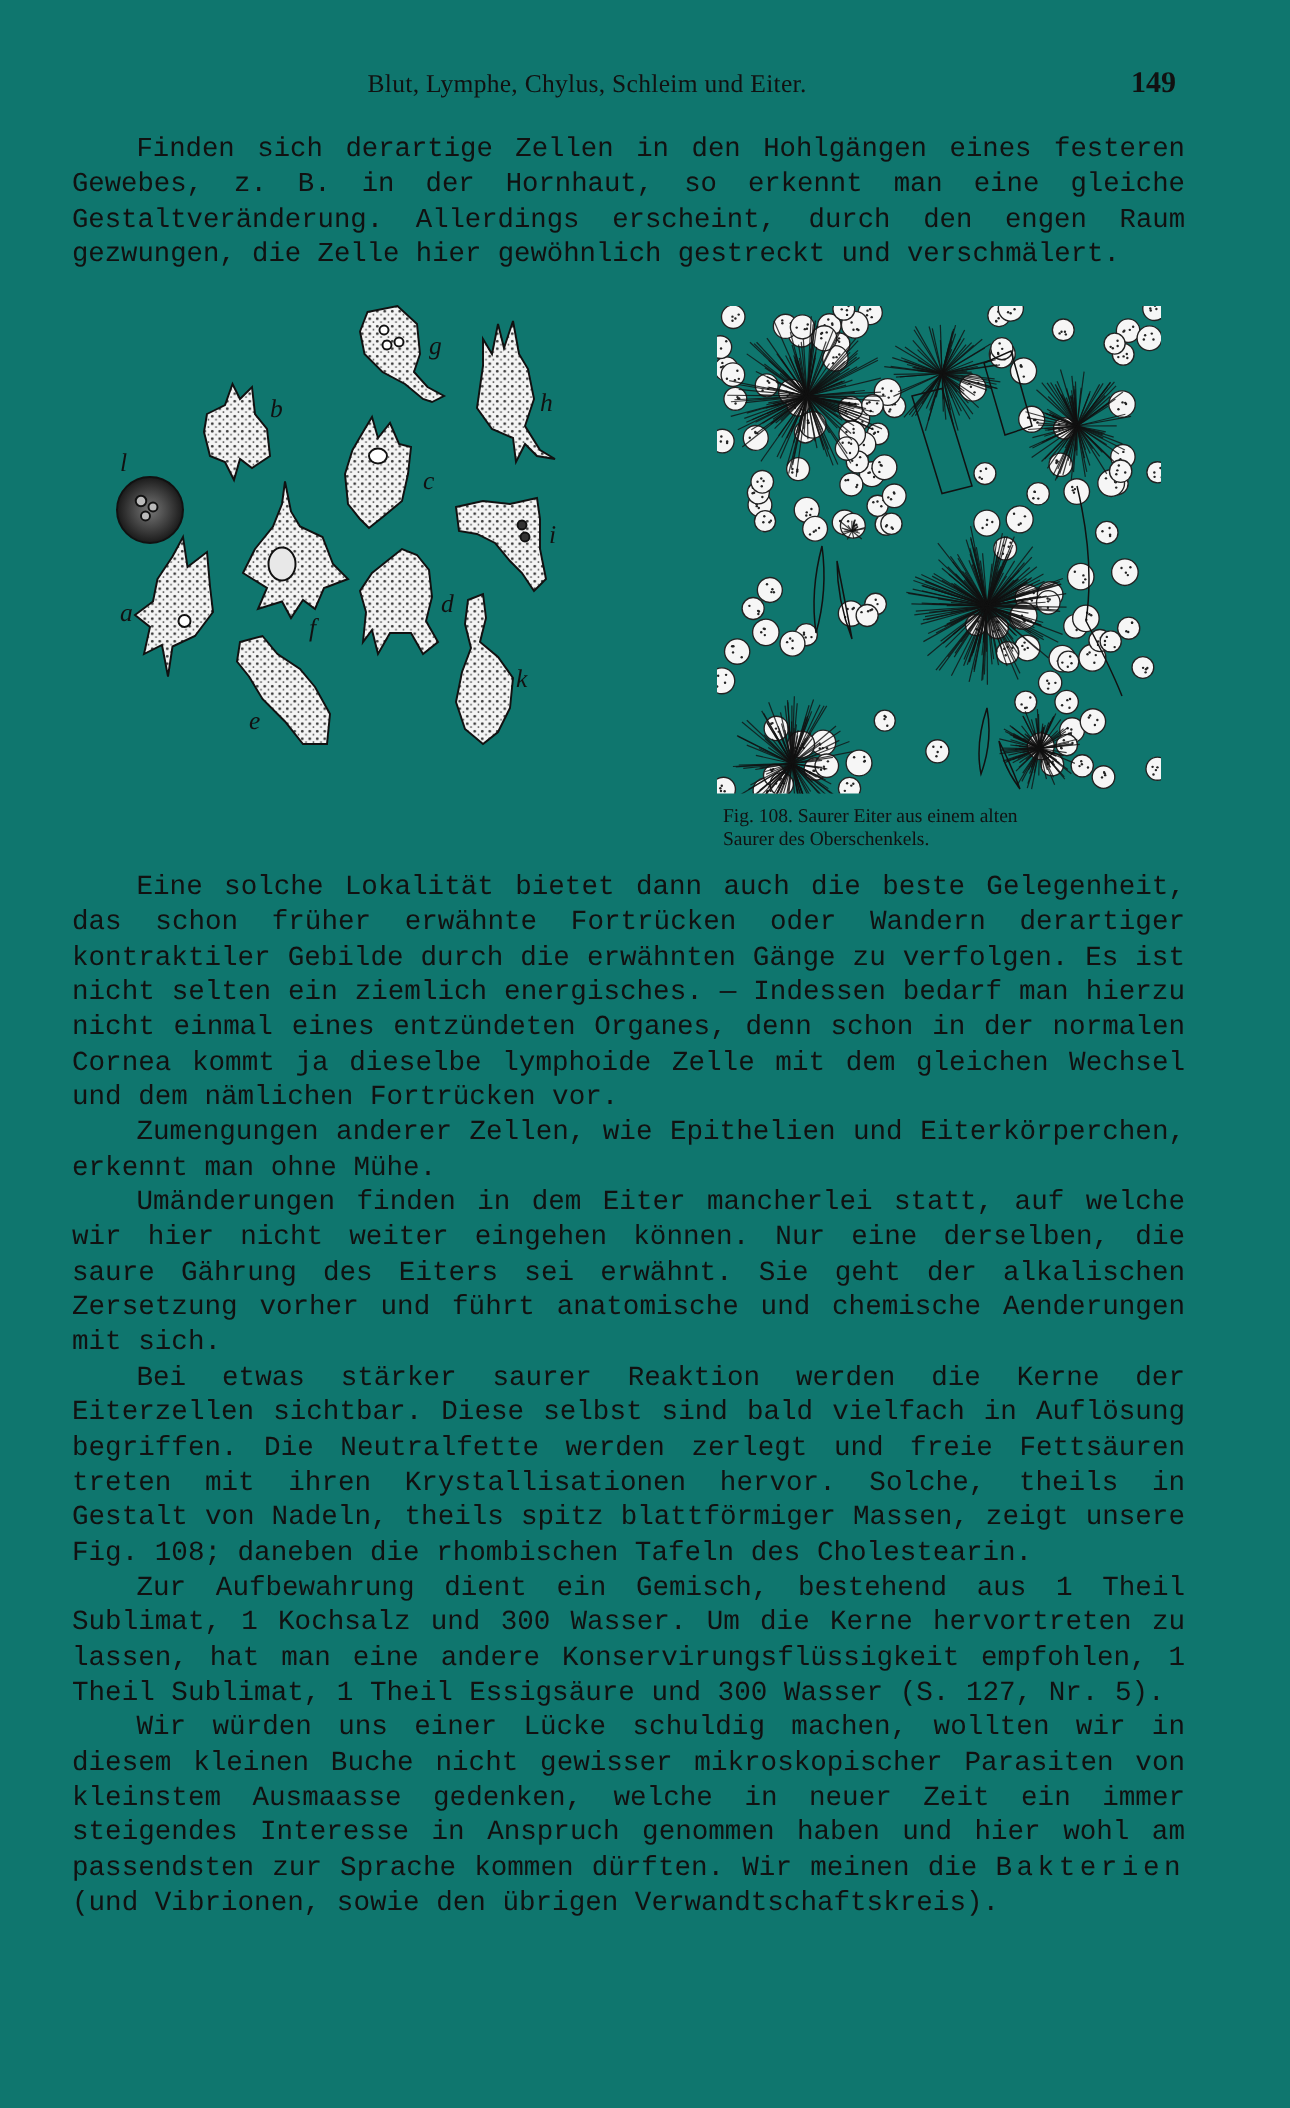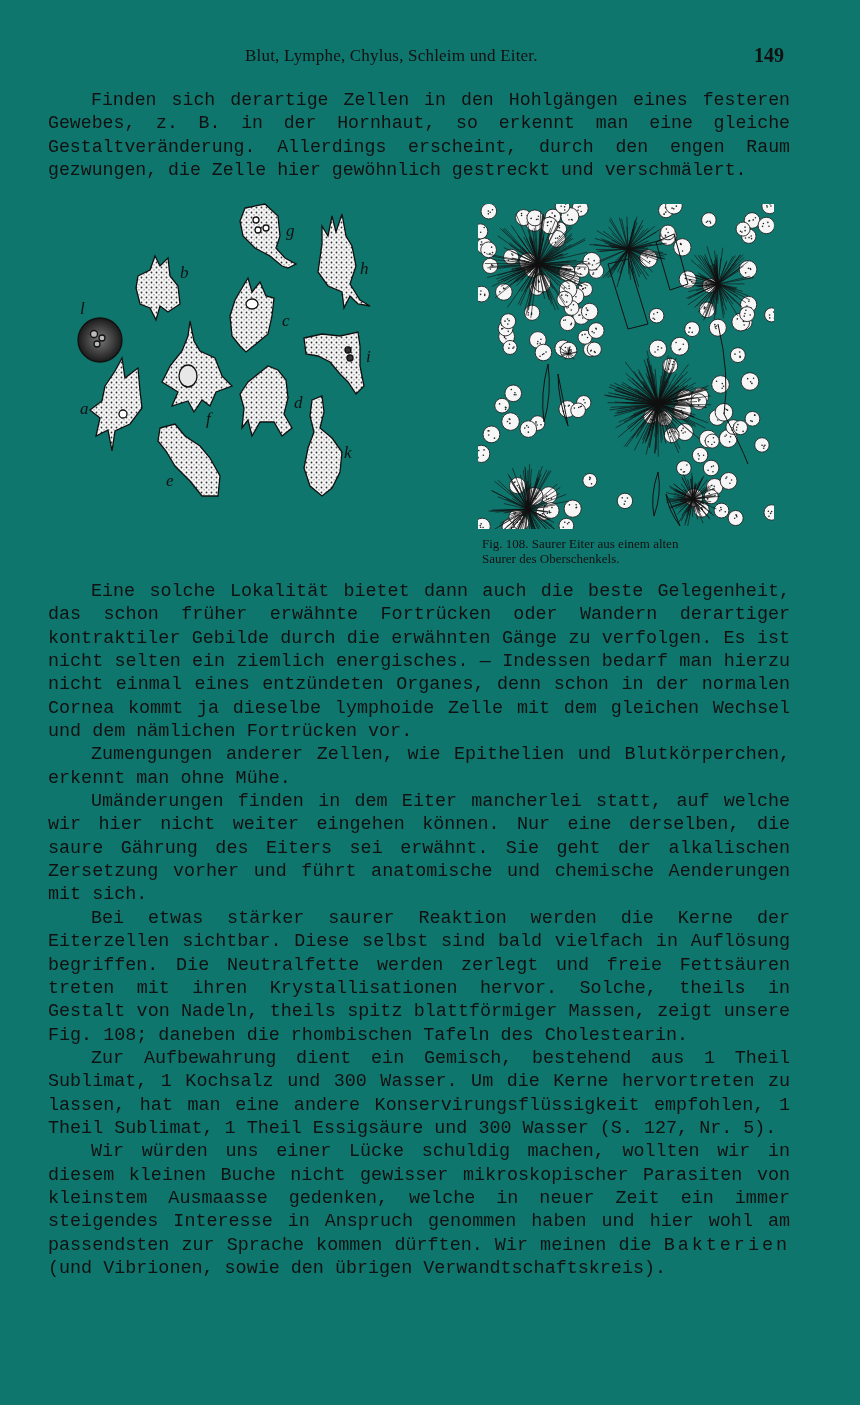--- a/index.html
+++ b/index.html
@@ -1610,20 +1610,20 @@
     </svg>
   </div>
 
   <div class="caption cap108">
     <div>Fig. 108. Saurer Eiter aus einem alten</div>
     <div>Saurer des Oberschenkels.</div>
   </div>
 
   <div class="text-block main">
     <p>Eine solche Lokalität bietet dann auch die beste Gelegenheit, das schon früher erwähnte Fortrücken oder Wandern derartiger kontraktiler Gebilde durch die erwähnten Gänge zu verfolgen. Es ist nicht selten ein ziemlich energisches. — Indessen bedarf man hierzu nicht einmal eines entzündeten Organes, denn schon in der normalen Cornea kommt ja dieselbe lymphoide Zelle mit dem gleichen Wechsel und dem nämlichen Fortrücken vor.</p>
-    <p>Zumengungen anderer Zellen, wie Epithelien und Blutkörperchen, erkennt man ohne Mühe.</p>
+    <p>Zumengungen anderer Zellen, wie Epithelien und Eiterkörperchen, erkennt man ohne Mühe.</p>
     <p>Umänderungen finden in dem Eiter mancherlei statt, auf welche wir hier nicht weiter eingehen können. Nur eine derselben, die saure Gährung des Eiters sei erwähnt. Sie geht der alkalischen Zersetzung vorher und führt anatomische und chemische Aenderungen mit sich.</p>
     <p>Bei etwas stärker saurer Reaktion werden die Kerne der Eiterzellen sichtbar. Diese selbst sind bald vielfach in Auflösung begriffen. Die Neutralfette werden zerlegt und freie Fettsäuren treten mit ihren Krystallisationen hervor. Solche, theils in Gestalt von Nadeln, theils spitz blattförmiger Massen, zeigt unsere Fig. 108; daneben die rhombischen Tafeln des Cholestearin.</p>
     <p>Zur Aufbewahrung dient ein Gemisch, bestehend aus 1 Theil Sublimat, 1 Kochsalz und 300 Wasser. Um die Kerne hervortreten zu lassen, hat man eine andere Konservirungsflüssigkeit empfohlen, 1 Theil Sublimat, 1 Theil Essigsäure und 300 Wasser (S. 127, Nr. 5).</p>
     <p><span>Wir würden uns einer Lücke schuldig machen, wollten wir in diesem kleinen Buche nicht gewisser mikroskopischer Parasiten von kleinstem Ausmaasse gedenken, welche in neuer Zeit ein immer steigendes Interesse in Anspruch genommen haben und hier wohl am passendsten zur Sprache kommen dürften. Wir meinen die </span><span class="spaced">Bakterien</span><span> (und Vibrionen, sowie den übrigen Verwandtschaftskreis).</span></p>
   </div>
 
 </div>
 
 </body></html>

